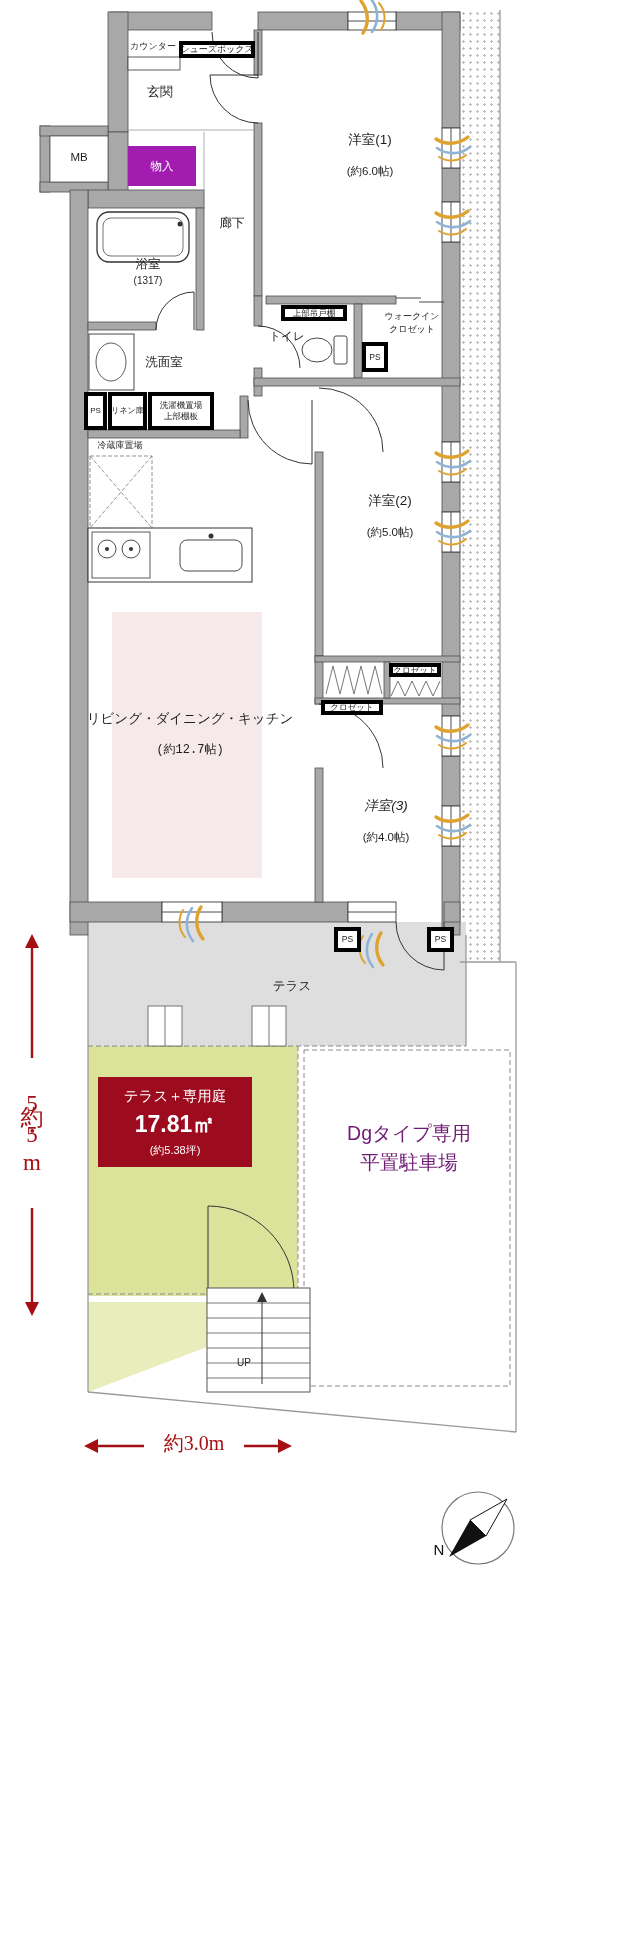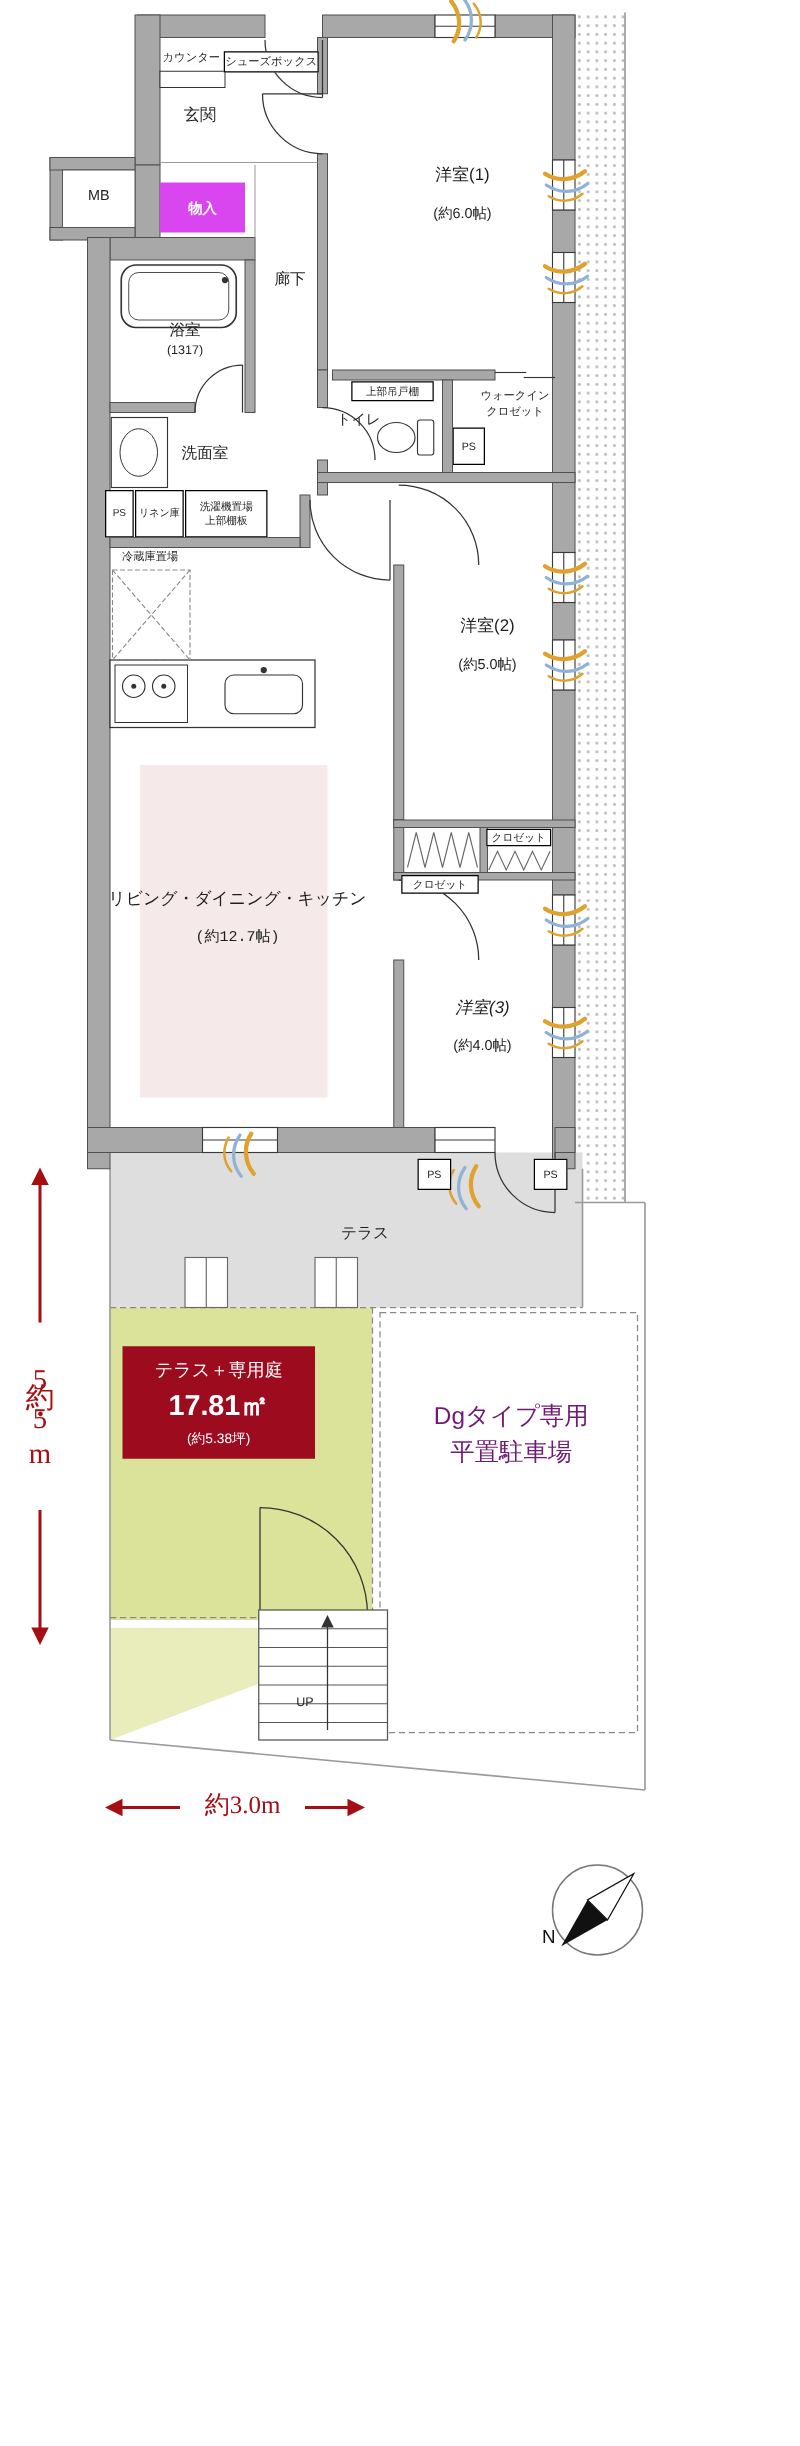--- a/index.html
+++ b/index.html
@@ -9,27 +9,27 @@
     font-family:"Liberation Sans","DejaVu Sans",sans-serif; overflow:hidden;
   }
   .region { position:absolute; z-index:1; }
   svg.plan { position:absolute; left:0; top:0; z-index:2; }
   .lbl {
     position:absolute; z-index:3; text-align:center; color:#1e1e1e;
     line-height:1.3; white-space:nowrap;
   }
   .boxed {
     position:absolute; z-index:3; display:flex; flex-direction:column;
-    align-items:center; justify-content:center; border:1px solid #000000;
+    align-items:center; justify-content:center; border:4px solid #000000;
     background:#fff; color:#1e1e1e; line-height:1.25; text-align:center;
     white-space:nowrap;
   }
   .graybox {
     position:absolute; z-index:3; display:flex; align-items:center; justify-content:center;
-    background:#d946ef; color:#ffffff;font-weight:bold;
+    background:#a21caf; color:#ffffff;
   }
   .badge {
     position:absolute; z-index:3; background:#9d0b1f; color:#ffffff;
     display:flex; flex-direction:column; align-items:center; justify-content:center;
     gap:3px; text-align:left;
   }
   .dim {
     position:absolute; z-index:3; color:#a50f14; background:#ffffff;
     font-family:"Liberation Serif","DejaVu Serif",serif;
     display:flex; align-items:center; justify-content:center;

